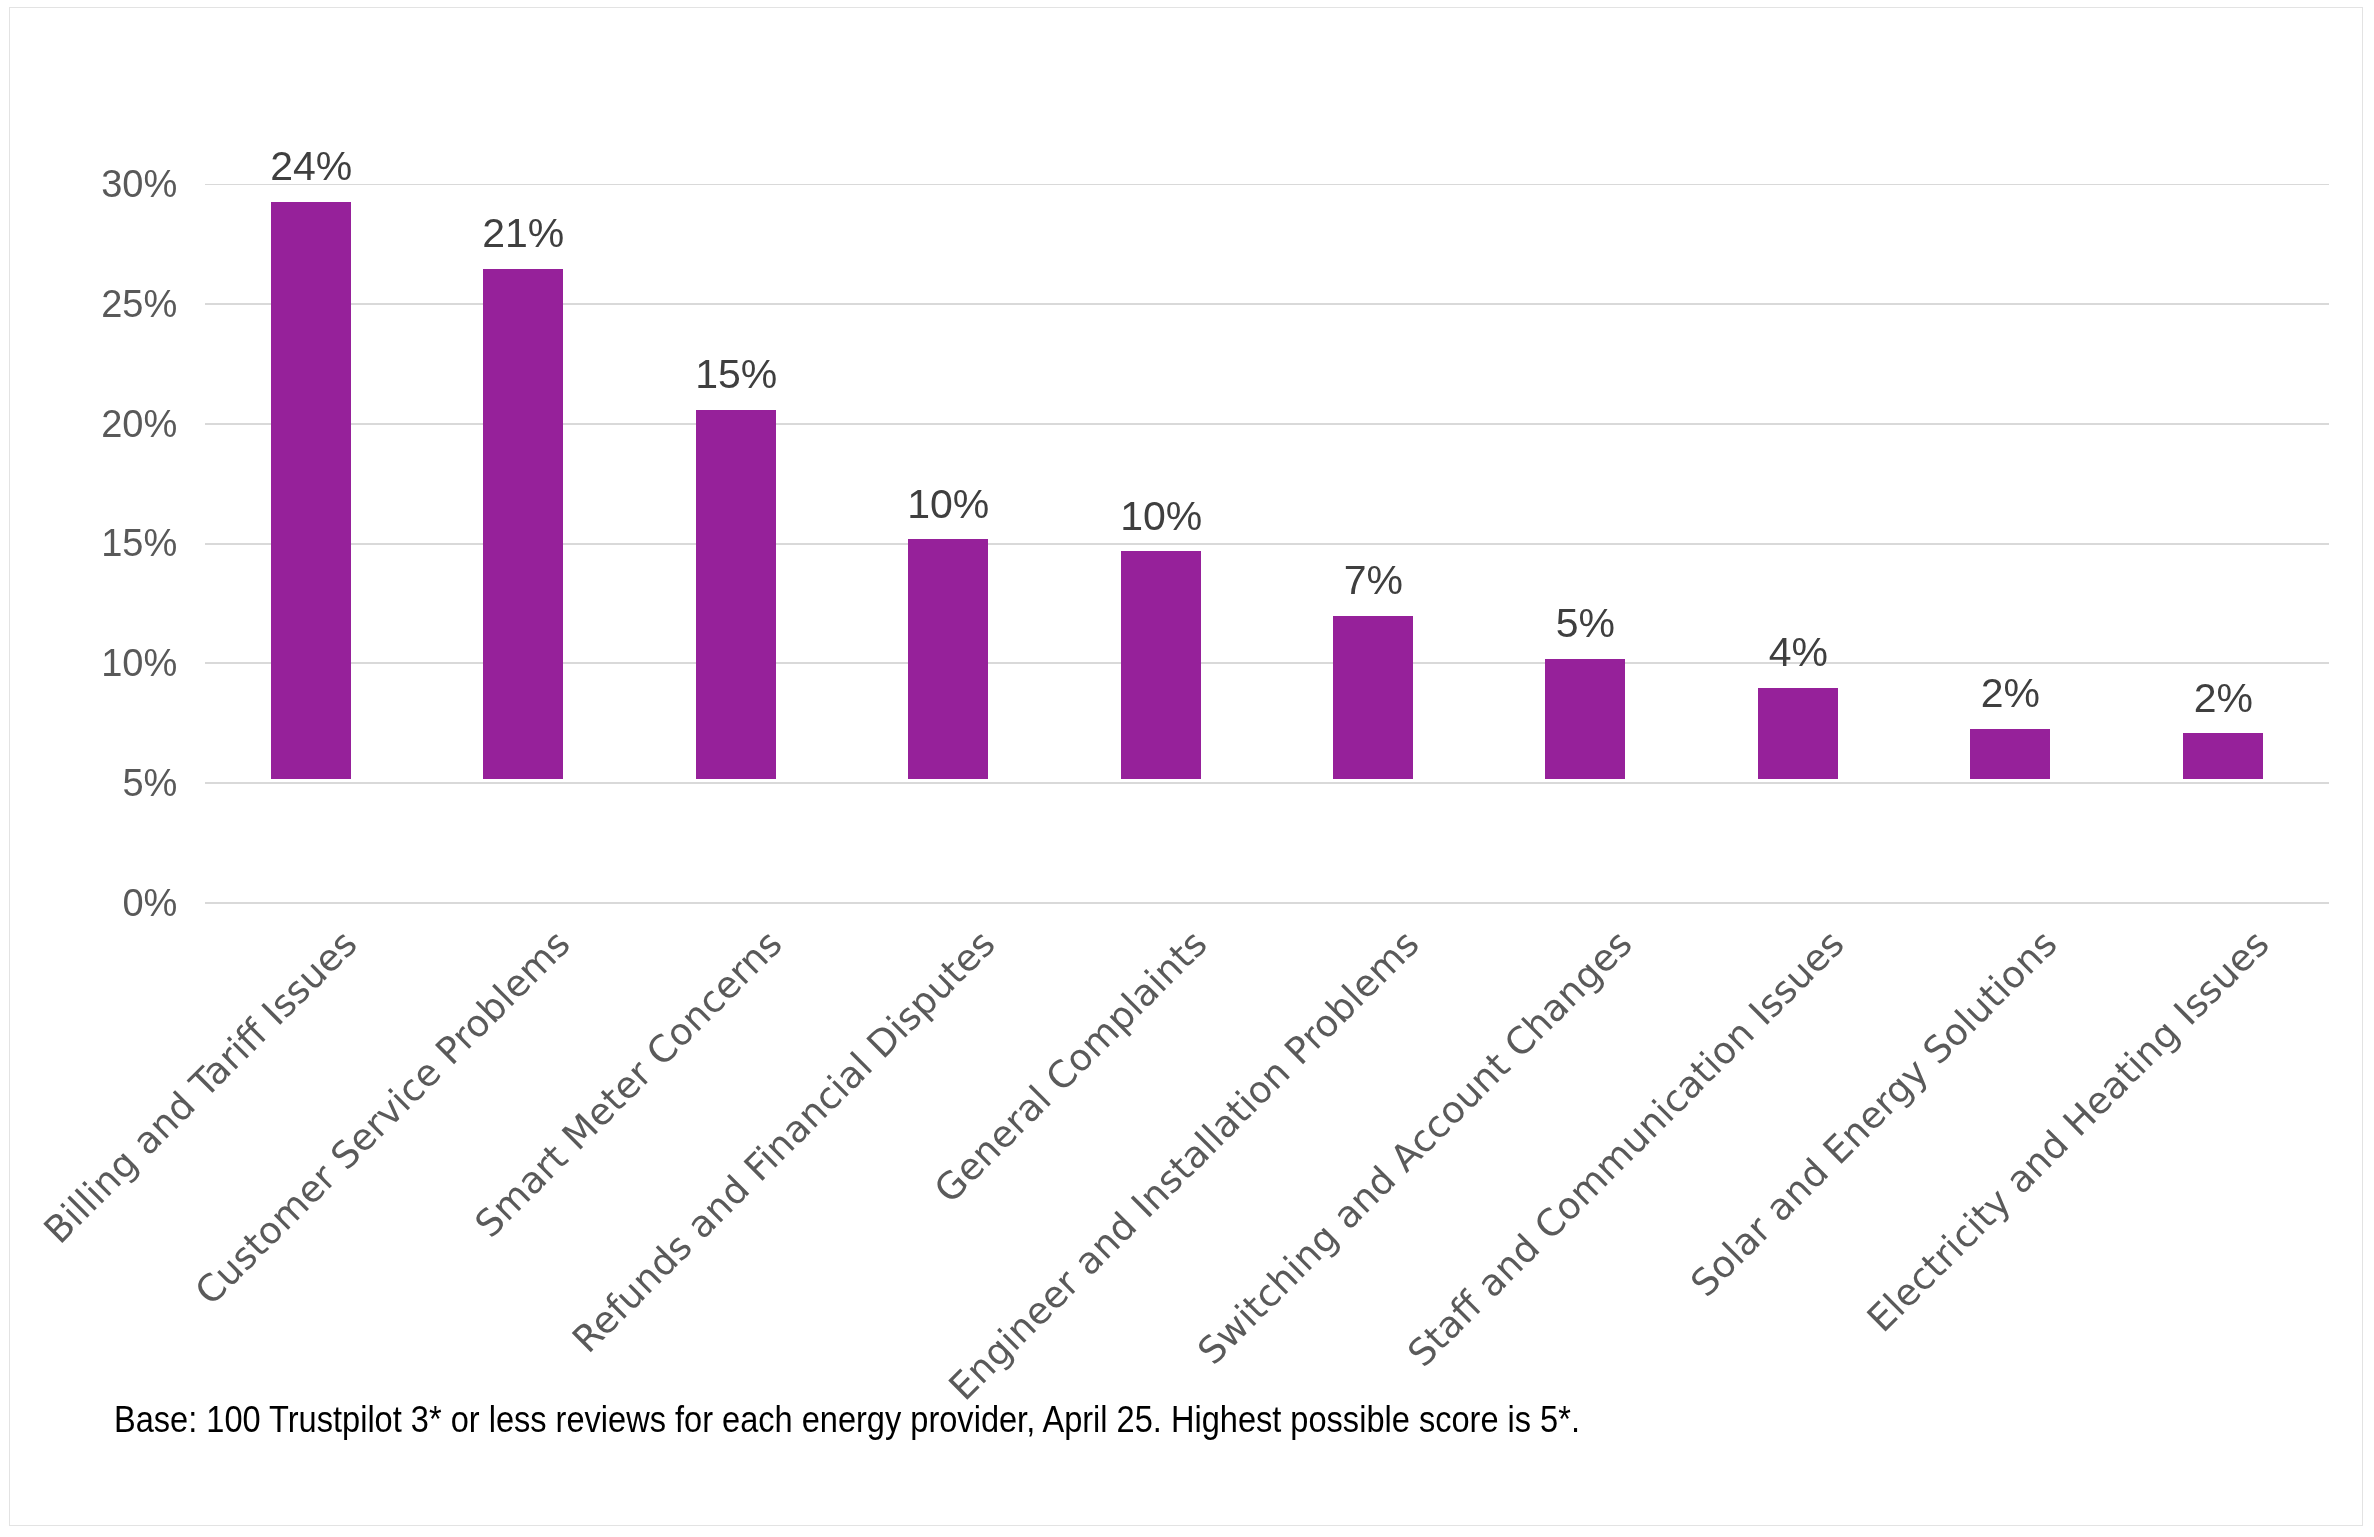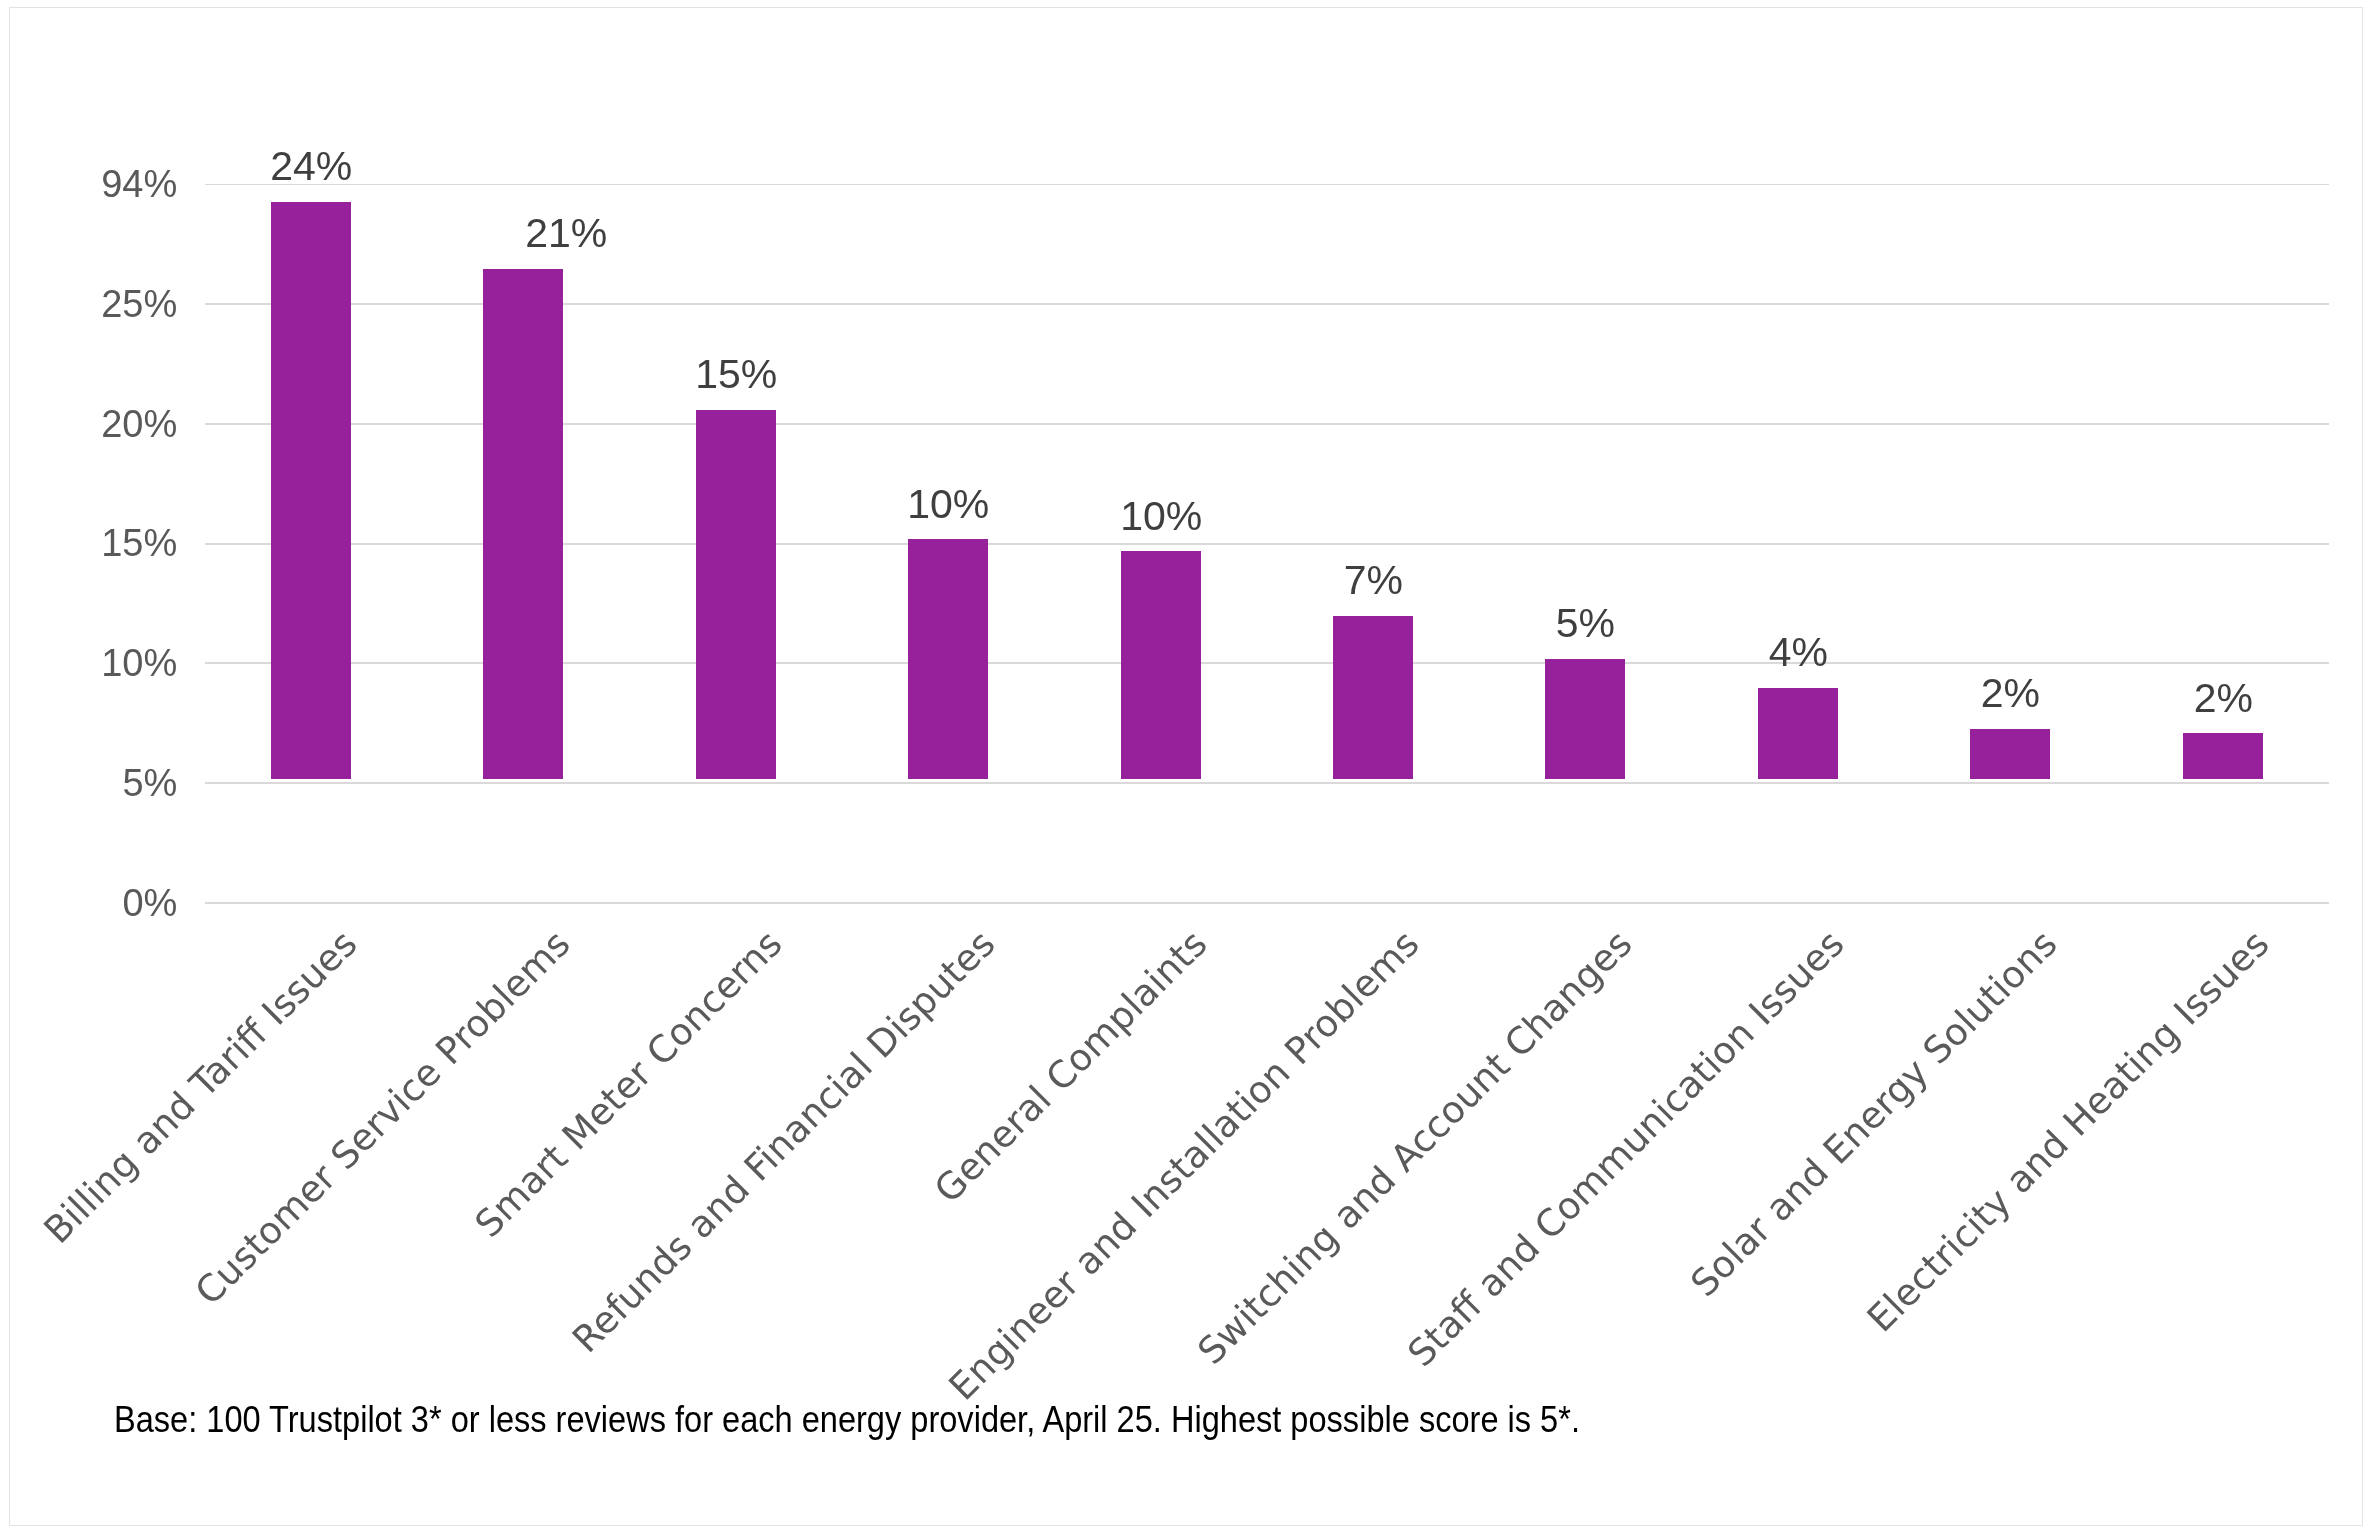--- a/index.html
+++ b/index.html
@@ -138,41 +138,41 @@
 
 <div id="canvas-frame">
 
   <div id="y-axis-labels">
       <div class="ytick" style="top: 719px; color: rgb(89, 89, 89);">0%</div>
       <div class="ytick" style="top: 599px; color: rgb(89, 89, 89);">5%</div>
       <div class="ytick" style="top: 479px; color: rgb(89, 89, 89);">10%</div>
       <div class="ytick" style="top: 359px; color: rgb(89, 89, 89);">15%</div>
       <div class="ytick" style="top: 240px; color: rgb(89, 89, 89);">20%</div>
       <div class="ytick" style="top: 120px; color: rgb(89, 89, 89);">25%</div>
-      <div class="ytick" style="top: 0px; color: rgb(89, 89, 89);">94%</div>
+      <div class="ytick" style="top: 0px; color: rgb(89, 89, 89);">30%</div>
     </div>
 
   <div id="plot-area">
     <div id="gridlines-layer">
         <div class="gridline baseline" style="top: 718px; background: rgb(217, 217, 217);"></div>
         <div class="gridline" style="top: 598px; background: rgb(217, 217, 217);"></div>
         <div class="gridline" style="top: 478px; background: rgb(217, 217, 217);"></div>
         <div class="gridline" style="top: 359px; background: rgb(217, 217, 217);"></div>
         <div class="gridline" style="top: 239px; background: rgb(217, 217, 217);"></div>
         <div class="gridline" style="top: 119px; background: rgb(217, 217, 217);"></div>
         <div class="gridline" style="top: -0.9px; background: rgb(217, 217, 217);"></div>
       </div>
     <div id="bars-layer">
         <div class="bar-slot" style="left: 0px; width: 212px;">
           <div class="bar" title="Billing and Tariff Issues 24%" style="height: 577px; background: rgb(150, 33, 154);"></div>
           <div class="bar-value" style="bottom: 592px; color: rgb(63, 63, 63);">24%</div>
         </div>
         <div class="bar-slot" style="left: 212px; width: 212px;">
           <div class="bar" title="Customer Service Problems 21%" style="height: 510px; background: rgb(150, 33, 154);"></div>
-          <div class="bar-value" style="bottom: 525px; color: rgb(63, 63, 63); margin-left: 43px;">21%</div>
+          <div class="bar-value" style="bottom: 525px; color: rgb(63, 63, 63);">21%</div>
         </div>
         <div class="bar-slot" style="left: 425px; width: 212px;">
           <div class="bar" title="Smart Meter Concerns 15%" style="height: 369px; background: rgb(150, 33, 154);"></div>
           <div class="bar-value" style="bottom: 384px; color: rgb(63, 63, 63);">15%</div>
         </div>
         <div class="bar-slot" style="left: 637px; width: 212px;">
           <div class="bar" title="Refunds and Financial Disputes 10%" style="height: 240px; background: rgb(150, 33, 154);"></div>
           <div class="bar-value" style="bottom: 254px; color: rgb(63, 63, 63);">10%</div>
         </div>
         <div class="bar-slot" style="left: 850px; width: 212px;">

